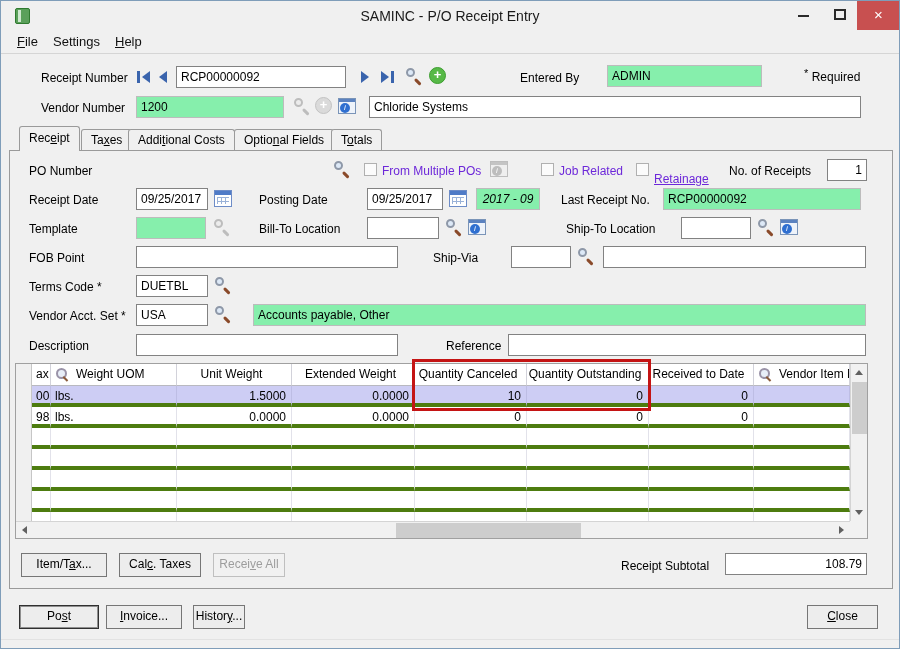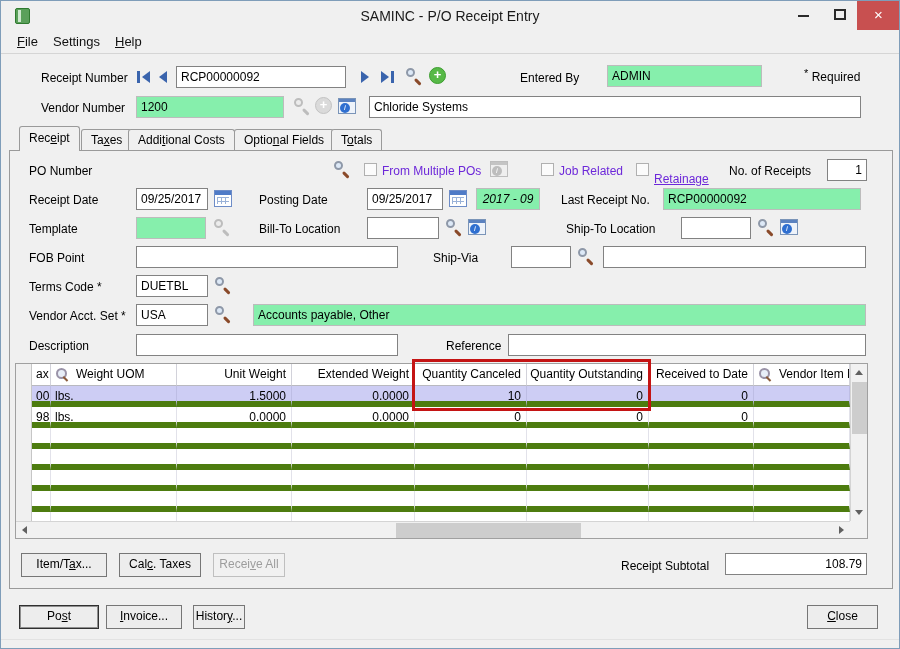--- a/index.html
+++ b/index.html
@@ -59,24 +59,24 @@
   .tabpage { position:absolute; left:8px; top:149px; width:884px; height:439px; border:1px solid #9a9a9a; background:#f0f0f0; z-index:2; }
   
   .btn { position:absolute; height:24px; background:#ededed; border:1px solid #767676; font-size:12px; text-align:center; line-height:21px; color:#000; z-index:5; }
   .btn.default { border:1px solid #303030; box-shadow:0 0 0 1px #8f8f8f inset; }
   .btn.dis { color:#9d9d9d; border-color:#bfbfbf; background:#f1f1f1; }
   
   .gridpanel { position:absolute; left:14px; top:362px; width:853px; height:176px; border:1px solid #a0a0a0; background:#fff; z-index:4; }
   .gutter { position:absolute; left:0; top:0; bottom:17px; width:16px; background:#f0f0f0; border-right:1px solid #c6c6c6; }
   .ghead { position:absolute; left:16px; top:0; right:17px; height:22px; background:#fff; overflow:hidden; white-space:nowrap; }
   .hcell { display:inline-block; height:22px; line-height:21px; border-right:1px solid #d2d2da; border-bottom:1px solid #b9b9c0; font-size:12px; overflow:hidden; white-space:nowrap; vertical-align:top; padding-left:4px; background:#fff; }
-  .hcell.r { text-align:right; padding-right:5px; padding-left:0; }
+  .hcell.r { text-align:center; padding-right:5px; padding-left:0; }
   .gbody { position:absolute; left:16px; top:22px; right:17px; bottom:17px; background:#fff; overflow:hidden; }
   .grow { height:21px; white-space:nowrap; }
-  .gcell { display:inline-block; height:21px; line-height:20px; border-right:1px solid #e2e2ea; border-bottom:6px solid #4d7c0f; font-size:12px; overflow:hidden; vertical-align:top; padding-left:4px; }
+  .gcell { display:inline-block; height:21px; line-height:20px; border-right:1px solid #e2e2ea; border-bottom:4px solid #4d7c0f; font-size:12px; overflow:hidden; vertical-align:top; padding-left:4px; }
   .gcell.r { text-align:right; padding-right:5px; padding-left:0; }
   .grow.sel .gcell { background:#cdcdf4; border-right-color:#bdbde4; }
   .mini-finder { display:inline-block; position:relative; width:14px; height:12px; margin:4px 6px 0 1px; vertical-align:top; }
   .mini-finder:before { content:""; position:absolute; left:0; top:0; width:7px; height:7px; border:2px solid #9a93a8; border-radius:50%; background:#e8eef8; }
   .mini-finder:after { content:""; position:absolute; left:8px; top:8px; width:6px; height:2px; background:#8a5a3a; transform:rotate(45deg); transform-origin:0 0; }
   .vscroll { position:absolute; right:0; top:0; bottom:17px; width:17px; background:#f1f1f1; border-left:1px solid #d4d4d4; }
   .hscroll { position:absolute; left:0; right:0; bottom:0; height:17px; background:#f1f1f1; border-top:1px solid #d4d4d4; }
   .corner { position:absolute; right:0; bottom:0; width:17px; height:17px; background:#f1f1f1; }
   .tri { position:absolute; width:0; height:0; border-style:solid; }
   .tri-up    { border-width:0 4px 5px 4px; border-color:transparent transparent #606060 transparent; }

